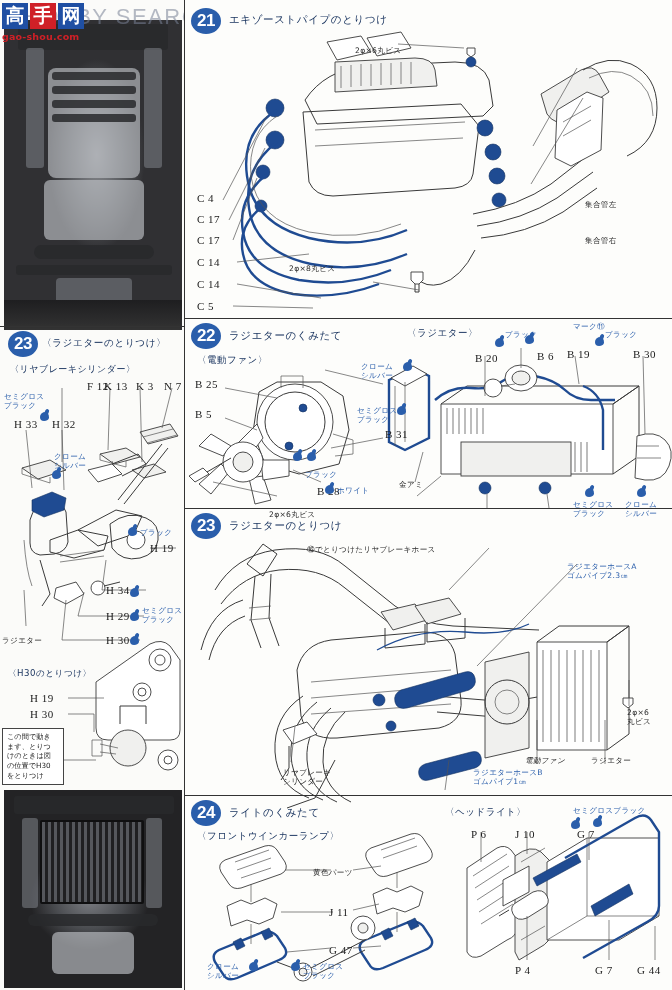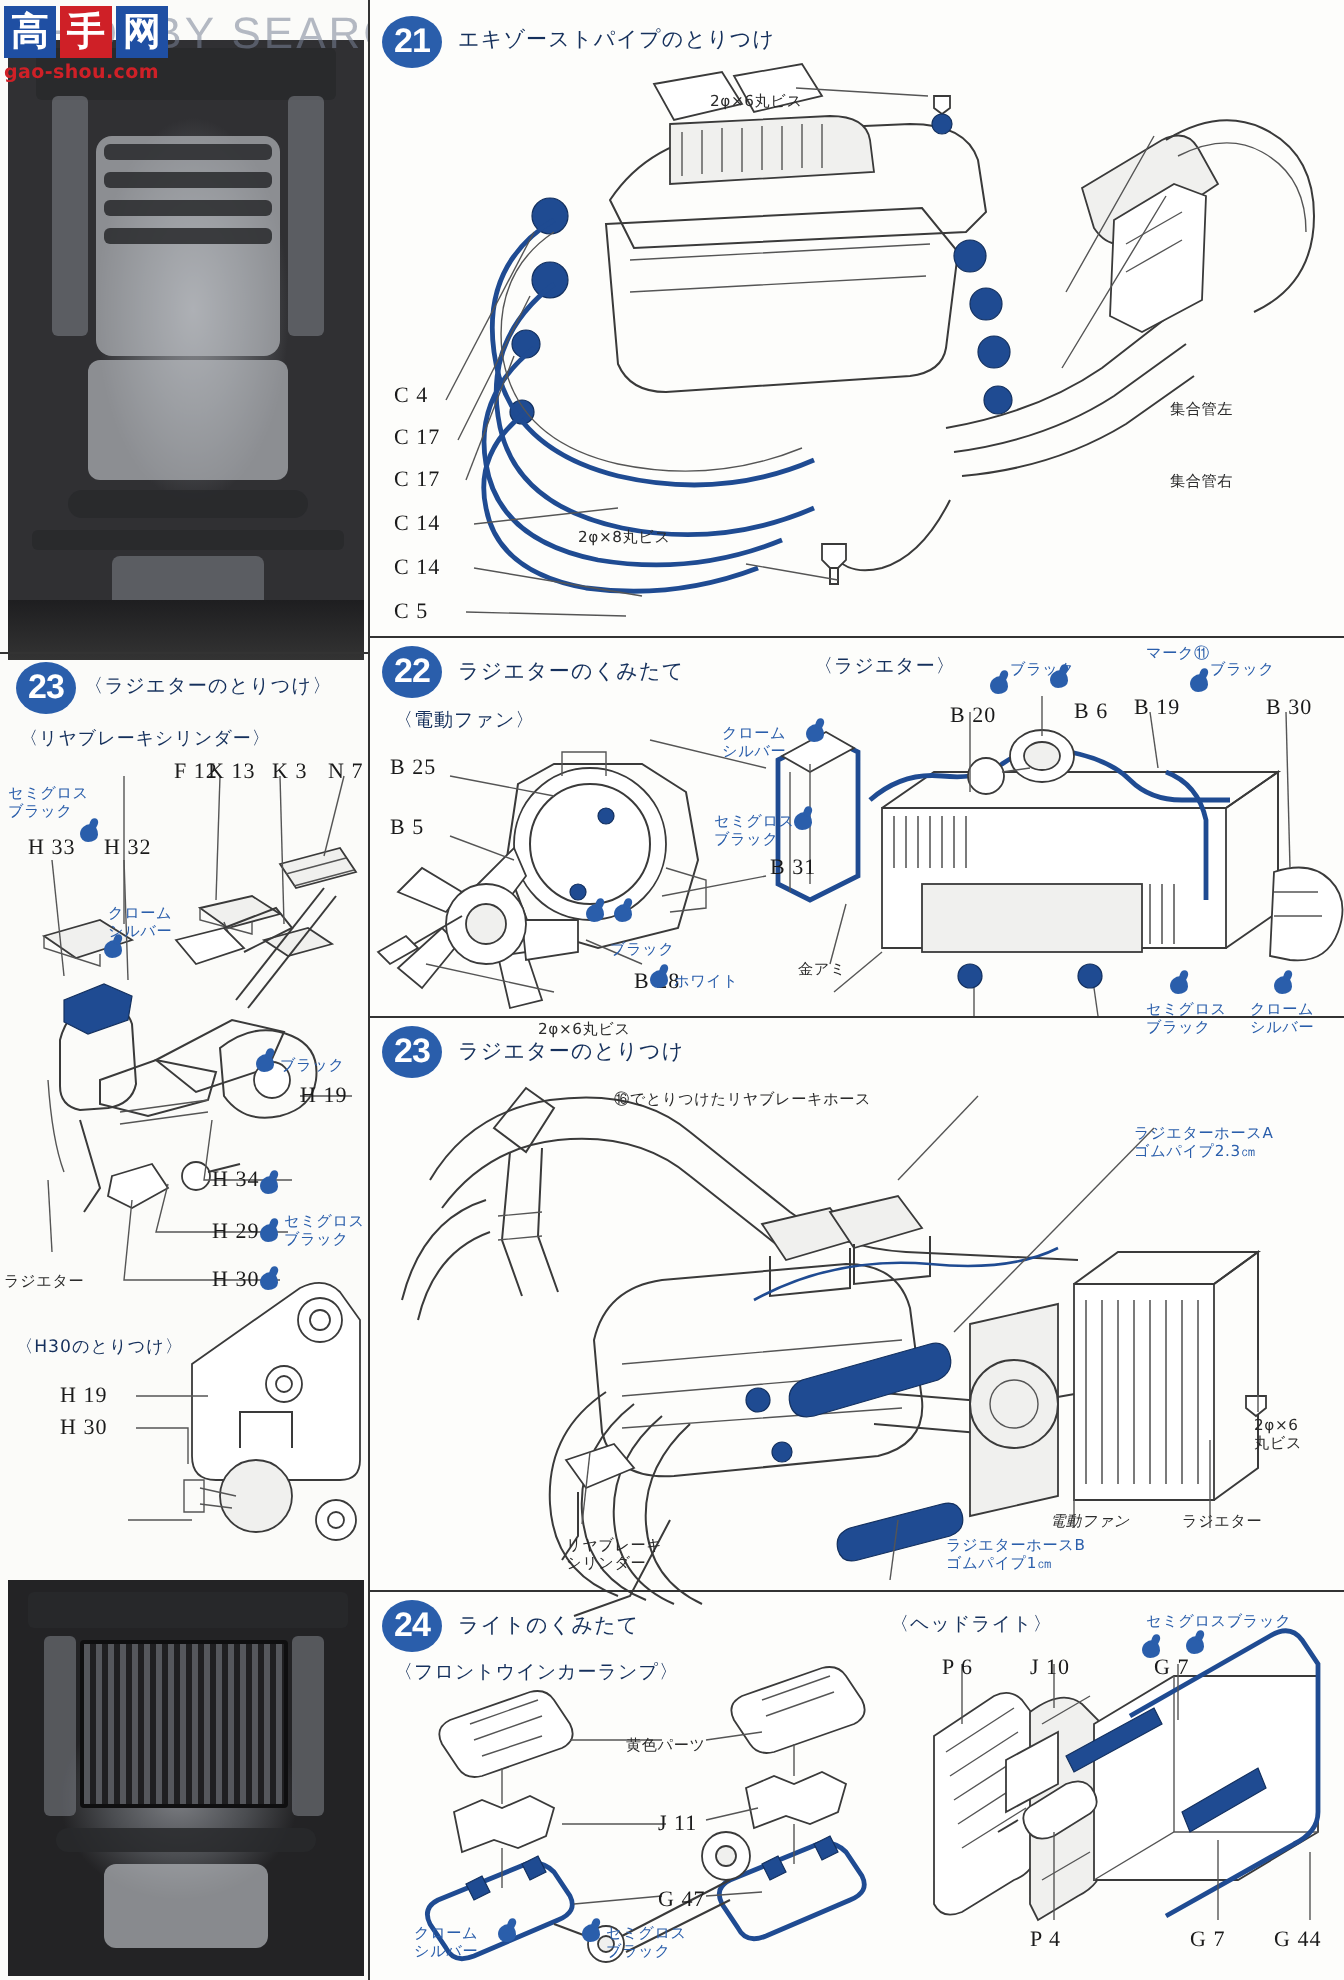--- a/index.html
+++ b/index.html
@@ -333,20 +333,25 @@
     <div class="jp-label jp-blue" style="left:142px; top:606px; white-space:pre;">セミグロス
 ブラック</div>
     <div class="paint-drop" style="left:130px; top:588px;"></div>
     <div class="paint-drop" style="left:130px; top:612px;"></div>
     <div class="paint-drop" style="left:130px; top:636px;"></div>
     <div class="jp-label" style="left:2px; top:636px;">ラジエター</div>
 
     <div class="sub-title" style="left:8px; top:668px; font-size:8.6px;">〈H30のとりつけ〉</div>
     <div class="part-label" style="left:30px; top:692px;">H 19</div>
     <div class="part-label" style="left:30px; top:708px;">H 30</div>
+    <div class="note-box" style="left:2px; top:728px; white-space:pre;">この間で動き
+ます、とりつ
+けのときは図
+の位置でH30
+をとりつけ</div>
   </div>
 
   <div class="main-col">
 
     <div class="step-badge" style="left:6px; top:8px;">21</div>
     <div class="step-title" style="left:44px; top:13px;">エキゾーストパイプのとりつけ</div>
 
     <svg class="art" width="487" height="320">
 
       <path class="ln" d="M120 100 q20 -30 60 -34 l90 -4 q28 0 34 18 l4 26 l-10 10 l-166 8 Z"></path>

